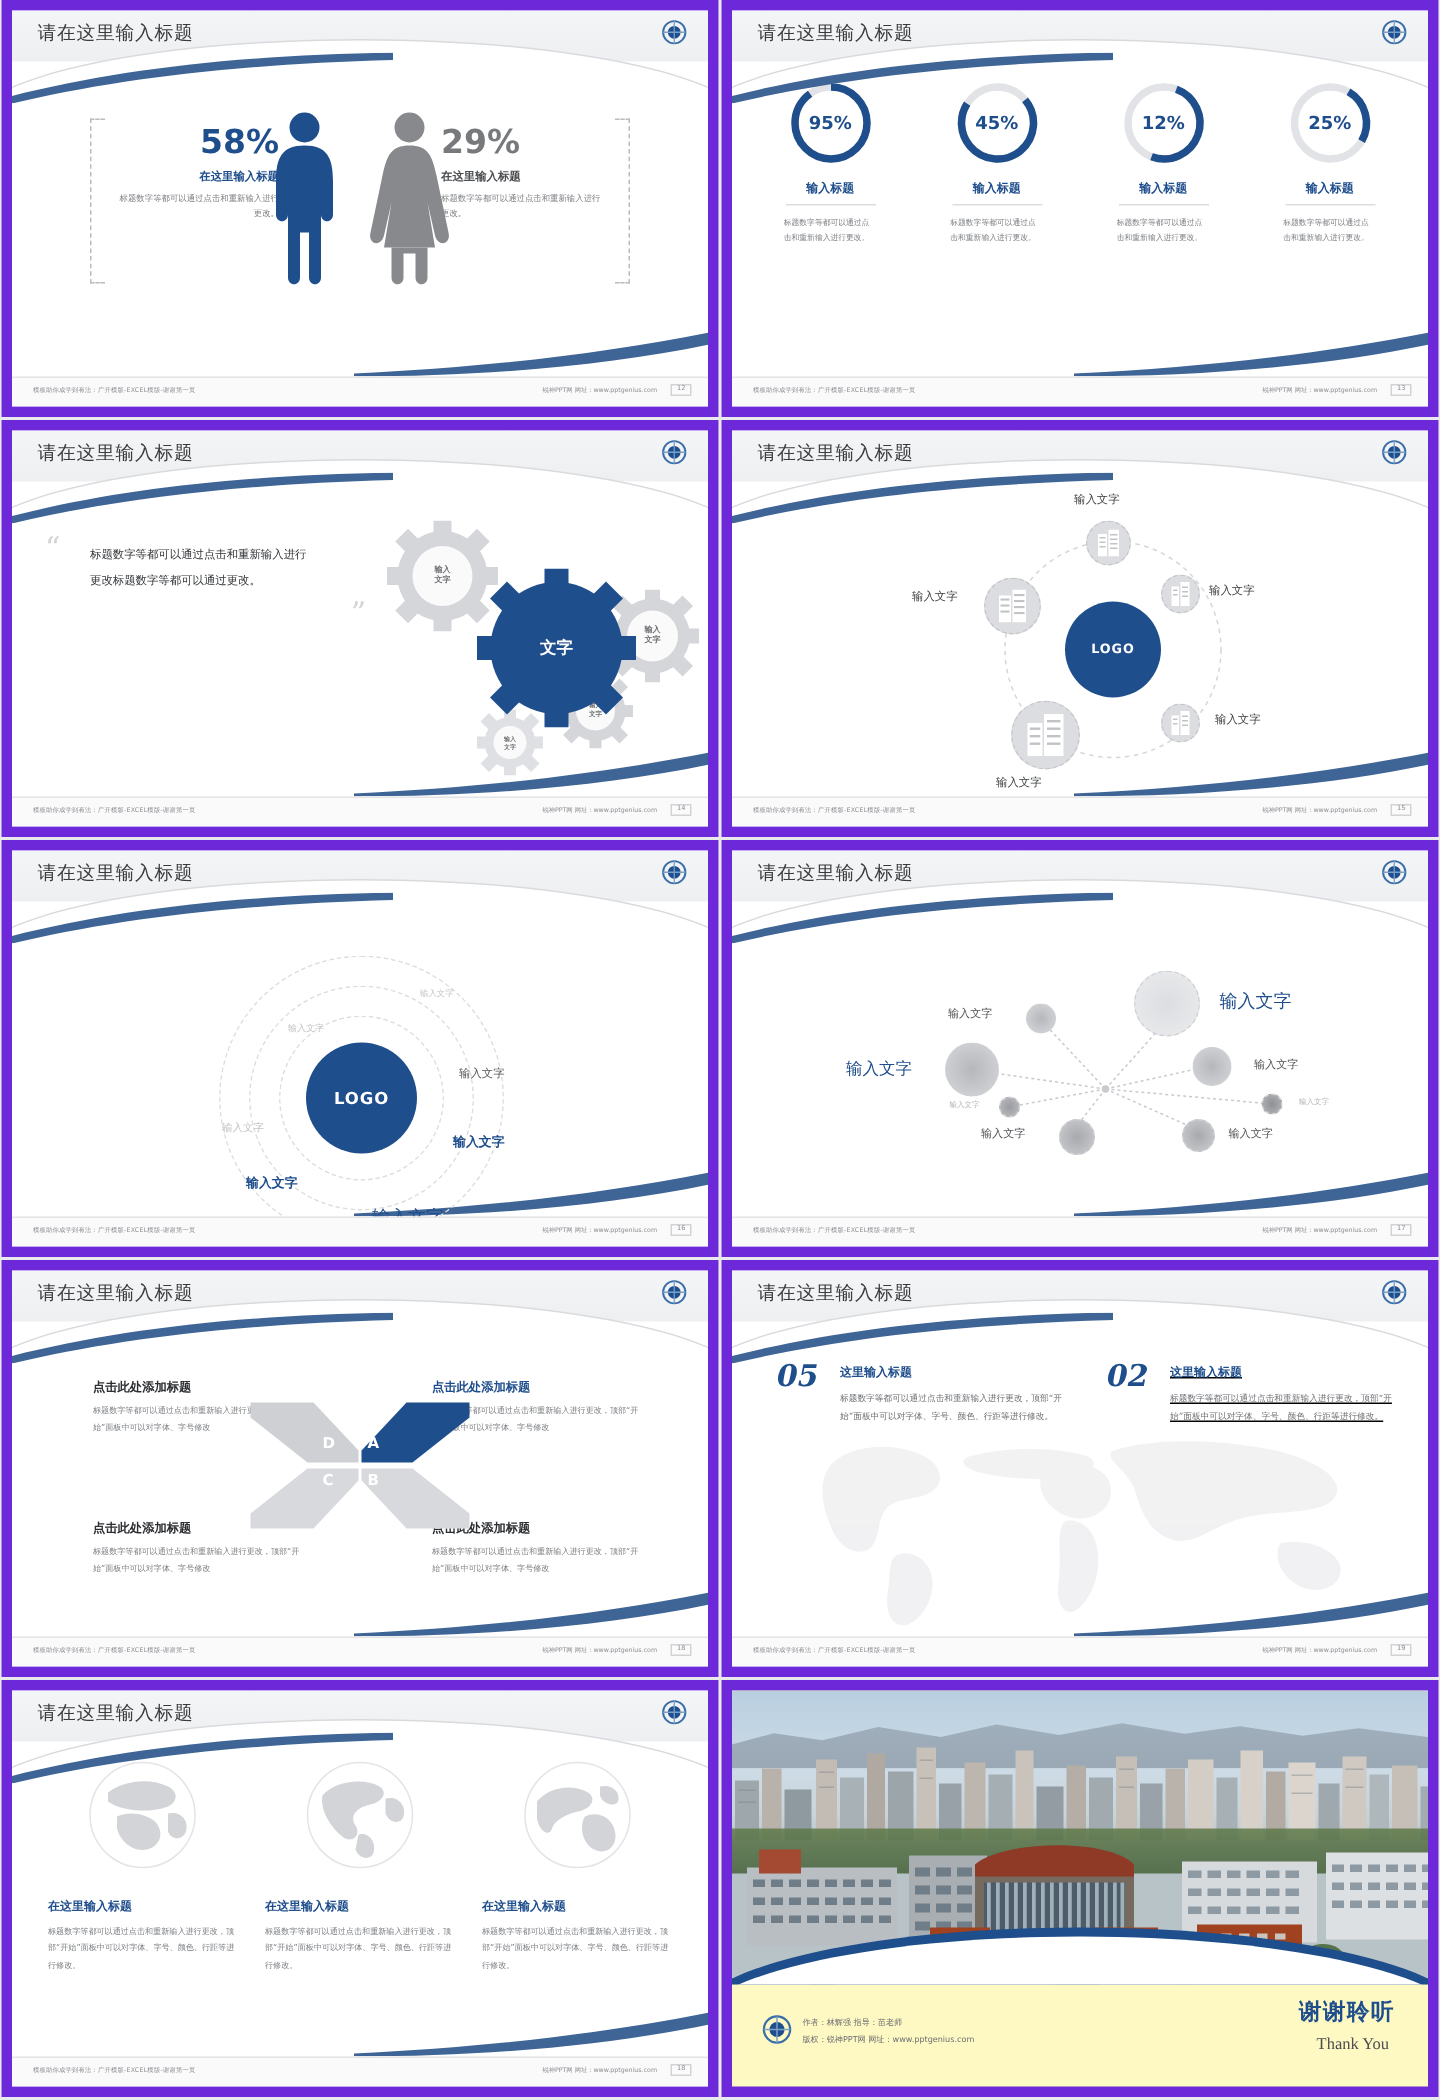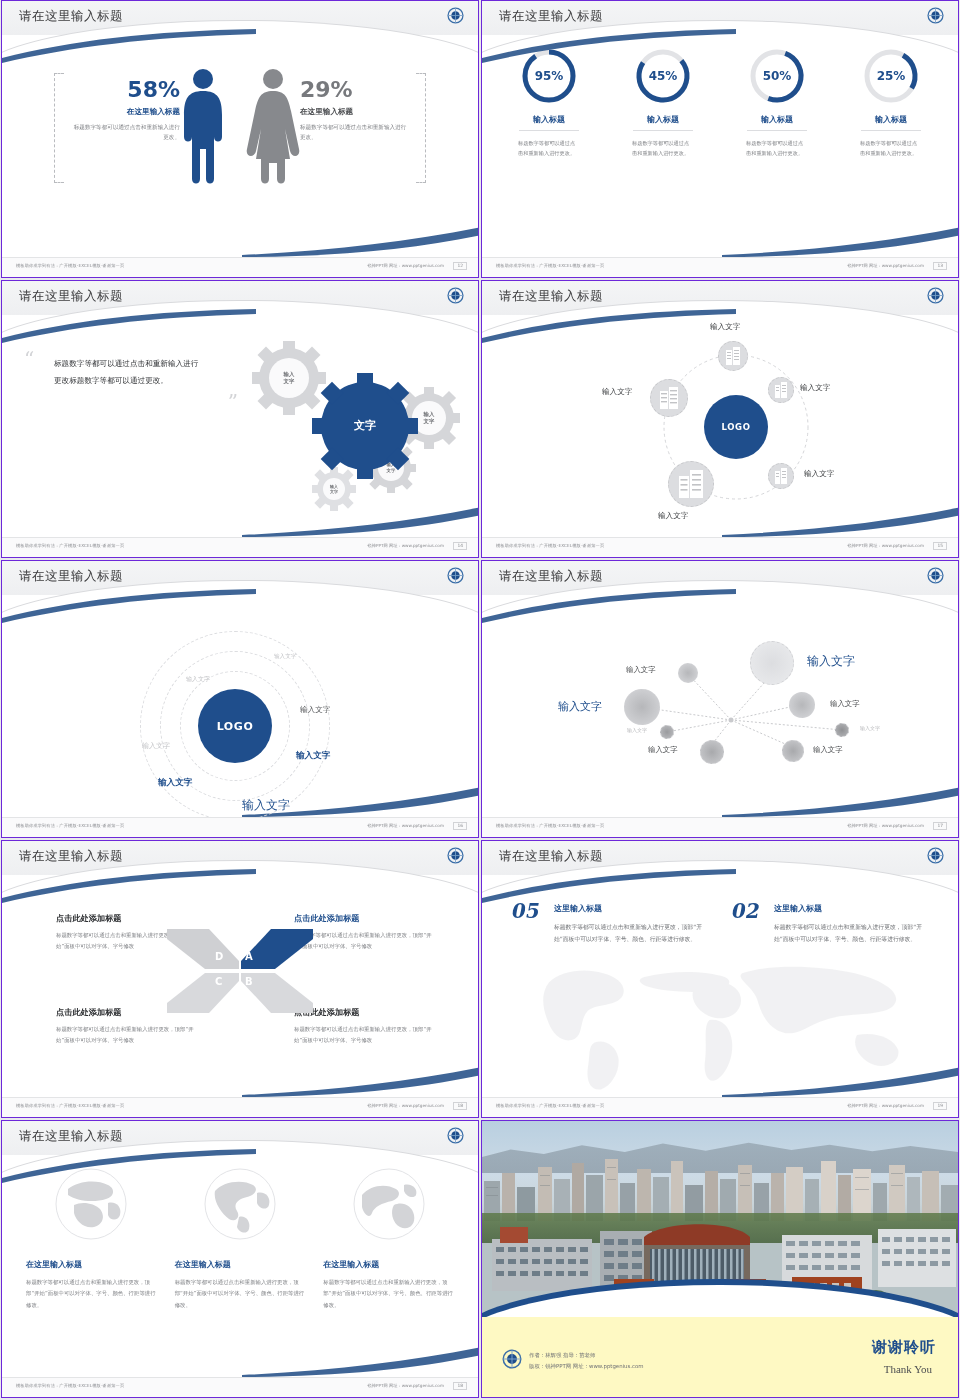--- a/index.html
+++ b/index.html
@@ -5,21 +5,21 @@
   * { box-sizing: border-box; margin: 0; padding: 0; }
   html, body {
     width: 960px; height: 1400px;
     background: #e9eaec;
     font-family: "DejaVu Sans", "Liberation Sans", sans-serif;
     overflow: hidden;
   }
   .deck { display: grid; grid-template-columns: 478px 478px; grid-auto-rows: 278px;
           gap: 2px; padding: 0 1px; }
   .slide { position: relative; background: #ffffff; overflow: hidden;
-           border: 1px solid #6d28d9; }
+           border: 7px solid #6d28d9; }
 
   
   .hdr { position: absolute; left: 0; top: 0; width: 100%; height: 34px;
          background: linear-gradient(#f4f5f6, #eeeff1); }
   .hdr-curve { position: absolute; left: -6%; top: 20px; width: 112%; height: 58px;
     background: #fff; border-radius: 50% / 100% 100% 0 0 ; }
   .hdr-shadow { position:absolute; left:-6%; top:19px; width:112%; height:58px;
     background: #d9dadd; border-radius: 50% / 100% 100% 0 0; }
   .ttl { position: absolute; left: 17px; top: 7px; font-size: 12.5px; color: #3b3b3d;
          letter-spacing: .5px; z-index: 6; }
@@ -273,21 +273,21 @@
           <div class="s2-lbl">输入标题</div>
           <div class="s2-und"></div>
           <div class="s2-txt">标题数字等都可以通过点击和重新输入进行更改。</div>
         </div>
         <div class="s2-item">
           <div class="s2-dn">
             <svg width="58" height="58">
                 <circle cx="29" cy="29" r="24" fill="none" stroke="#e2e3e6" stroke-width="5"></circle>
                 <circle cx="29" cy="29" r="24" fill="none" stroke="#1f4e8c" stroke-width="5" stroke-dasharray="75.4 75.4" transform="rotate(-70 29 29)"></circle>
               </svg>
-            <div class="s2-val">50%</div>
+            <div class="s2-val">12%</div>
           </div>
           <div class="s2-lbl">输入标题</div>
           <div class="s2-und"></div>
           <div class="s2-txt">标题数字等都可以通过点击和重新输入进行更改。</div>
         </div>
         <div class="s2-item">
           <div class="s2-dn">
             <svg width="58" height="58">
                 <circle cx="29" cy="29" r="24" fill="none" stroke="#e2e3e6" stroke-width="5"></circle>
                 <circle cx="29" cy="29" r="24" fill="none" stroke="#1f4e8c" stroke-width="5" stroke-dasharray="37.7 113.1" transform="rotate(-60 29 29)"></circle>
@@ -794,21 +794,21 @@
             <path d="M122 34 C150 26 180 28 196 34 C204 38 200 46 190 48 C170 52 140 50 124 44 C116 40 116 36 122 34 Z"></path>
           </g>
         </svg>
       </div>
 
       <div class="n-blk" style="left:30px;">
         <div class="n-num">05</div>
         <div class="n-hd">这里输入标题</div>
         <div class="n-bd">标题数字等都可以通过点击和重新输入进行更改，顶部“开始”面板中可以对字体、字号、颜色、行距等进行修改。</div>
       </div>
-      <div class="n-blk" style="left:250px;">
+      <div class="n-blk" style="left:250px;text-decoration:underline;">
         <div class="n-num">02</div>
         <div class="n-hd">这里输入标题</div>
         <div class="n-bd">标题数字等都可以通过点击和重新输入进行更改，顶部“开始”面板中可以对字体、字号、颜色、行距等进行修改。</div>
       </div>
     </div>
 
     <div class="ftr">
       <div class="ftr-l">模板助你成学到有法：广开模版-EXCEL模版-谢谢第一页</div>
       <div class="ftr-r">锐神PPT网  网址：www.pptgenius.com</div>
       <div class="pg">19</div>

